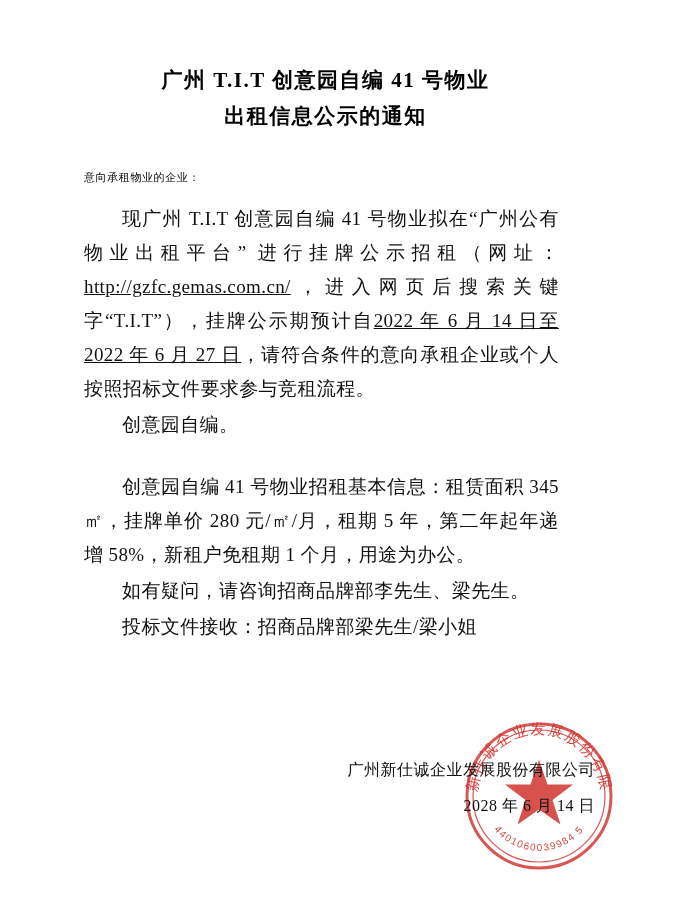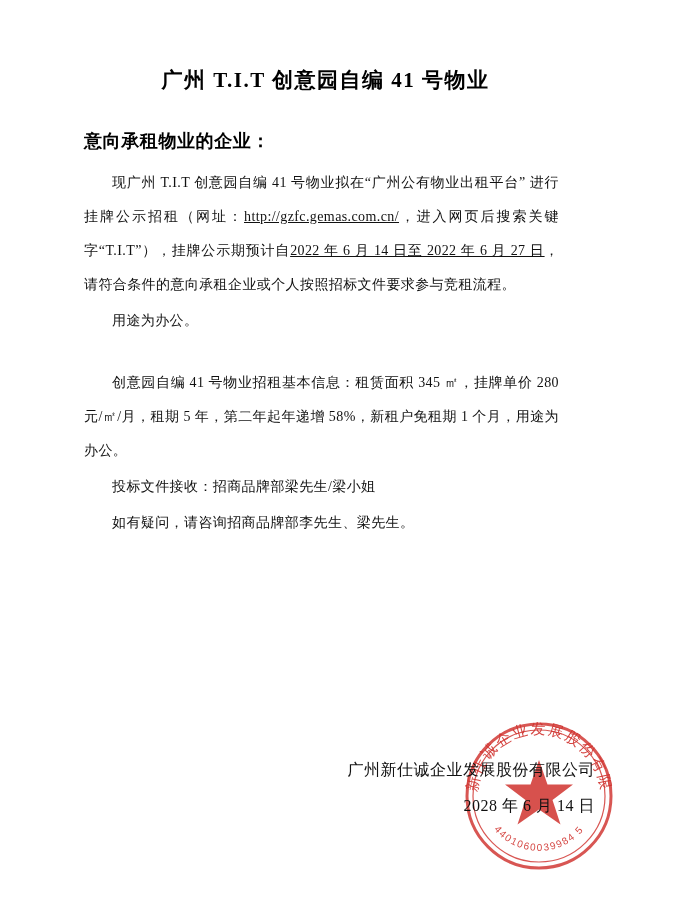--- a/index.html
+++ b/index.html
@@ -30,29 +30,29 @@
     margin: 0 0 28px 0;
   }
   .title-line {
     font-size: 21px;
     font-weight: bold;
     letter-spacing: 1.5px;
     line-height: 36px;
     color: #000000;
   }
   .salutation {
-    font-size: 18px;
-    font-weight: bold;
+    font-size: 11px;
+    font-weight: normal;
     letter-spacing: 0.6px;
     line-height: 30px;
     margin: 12px 0 10px 0;
     color: #000000;
   }
   p.body-para {
-    font-size: 14px;
+    font-size: 19px;
     line-height: 34px;
     letter-spacing: 0.4px;
     margin: 0 8px 2px 0;
     text-indent: 2em;
     text-align: justify;
     color: #111111;
   }
   .gap-md { height: 26px; }
   .u-link {
     text-decoration: underline;
@@ -86,35 +86,36 @@
   }
   .stamp svg { display: block; }
 </style>
 </head>
 <body>
 
 <div class="page">
 
   <div class="title-block">
     <div class="title-line">广州 T.I.T 创意园自编 41 号物业</div>
+    <div class="title-line">出租信息公示的通知</div>
   </div>
 
   <div class="salutation">意向承租物业的企业：</div>
 
   <p class="body-para"><span>现广州 T.I.T 创意园自编 41 号物业拟在“广州公有物业出租平台” 进行挂牌公示招租（网址：</span><a class="u-link" href="#">http://gzfc.gemas.com.cn/</a><span>，进入网页后搜索关键字“T.I.T”），挂牌公示期预计自</span><span class="u-date">2022 年 6 月 14 日至 2022 年 6 月 27 日</span><span>，请符合条件的意向承租企业或个人按照招标文件要求参与竞租流程。</span></p>
 
-  <p class="body-para">用途为办公。</p>
+  <p class="body-para">创意园自编。</p>
 
   <div class="gap-md"></div>
 
   <p class="body-para">创意园自编 41 号物业招租基本信息：租赁面积 345 ㎡，挂牌单价 280 元/㎡/月，租期 5 年，第二年起年递增 58%，新租户免租期 1 个月，用途为办公。</p>
 
+  <p class="body-para">如有疑问，请咨询招商品牌部李先生、梁先生。</p>
+
   <p class="body-para">投标文件接收：招商品牌部梁先生/梁小姐</p>
-
-  <p class="body-para">如有疑问，请咨询招商品牌部李先生、梁先生。</p>
 
 
   <div class="stamp">
     <svg width="168" height="168" viewBox="0 0 168 168" xmlns="http://www.w3.org/2000/svg">
       <g fill="none" stroke="#d0322e" stroke-width="3" opacity="0.82">
         <circle cx="84" cy="84" r="72"></circle>
         <circle cx="84" cy="84" r="66" stroke-width="1.2"></circle>
       </g>
       <g fill="#d0322e" opacity="0.85">
         <polygon points="84,48 92.5,72.5 118,72.5 97.5,88 105.5,112.5 84,97.5 62.5,112.5 70.5,88 50,72.5 75.5,72.5"></polygon>

